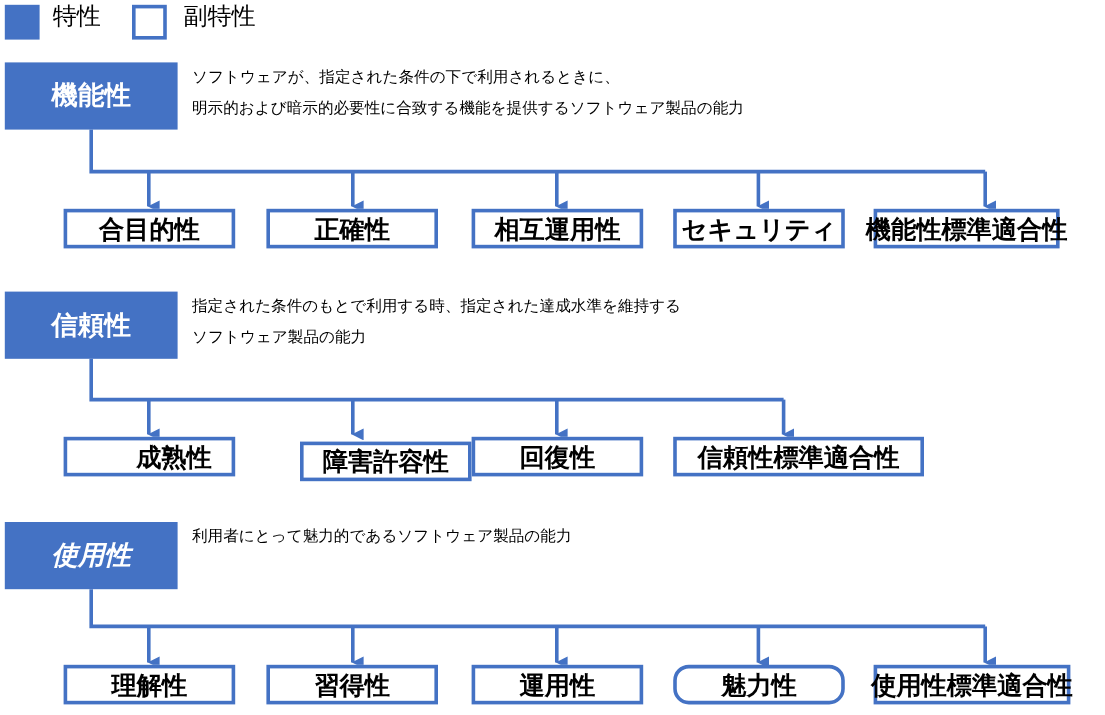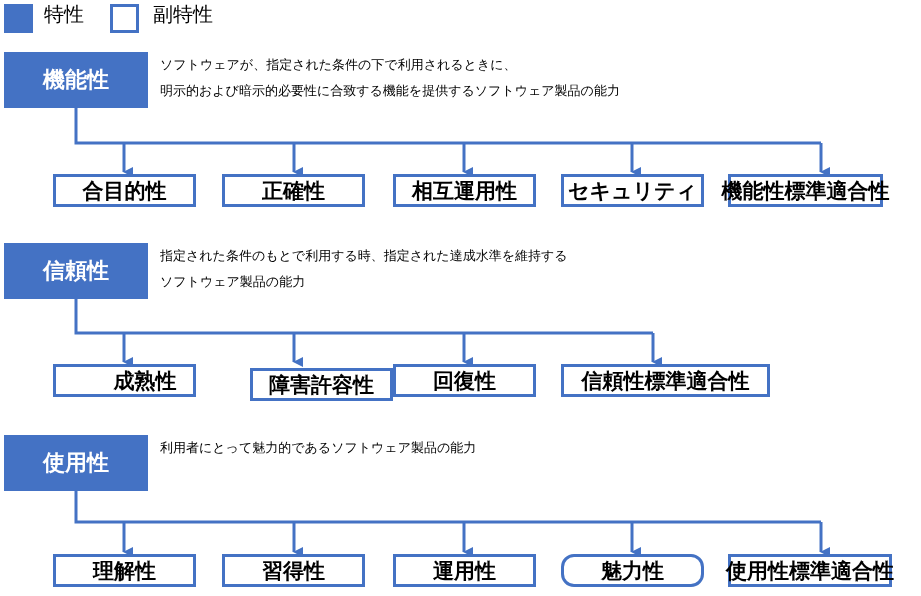--- a/index.html
+++ b/index.html
@@ -75,21 +75,21 @@
     <div>指定された条件のもとで利用する時、指定された達成水準を維持する</div>
     <div>ソフトウェア製品の能力</div>
   </div>
   <div class="sub-box" style="left:53px;top:364px;padding-left:41px;">成熟性</div>
   <div class="sub-box" style="left:222px;top:368px;margin-left:28px;">障害許容性</div>
   <div class="sub-box" style="left:393px;top:364px;">回復性</div>
   <div class="sub-box" style="left:561px;top:364px;width:209px;">信頼性標準適合性</div>
 </div>
 
 <div>
-  <div class="main-box" style="top:435px;">使用性</div>
+  <div class="main-box" style="top:435px;font-style:italic;">使用性</div>
   <div class="desc" style="top:435px;">
     <div>利用者にとって魅力的であるソフトウェア製品の能力</div>
   </div>
   <div class="sub-box" style="left:53px;top:554px;">理解性</div>
   <div class="sub-box" style="left:222px;top:554px;">習得性</div>
   <div class="sub-box" style="left:393px;top:554px;">運用性</div>
   <div class="sub-box" style="left:561px;top:554px;border-radius:13px;">魅力性</div>
   <div class="sub-box" style="left:728px;top:554px;width:164px;">使用性標準適合性</div>
 </div>
 

